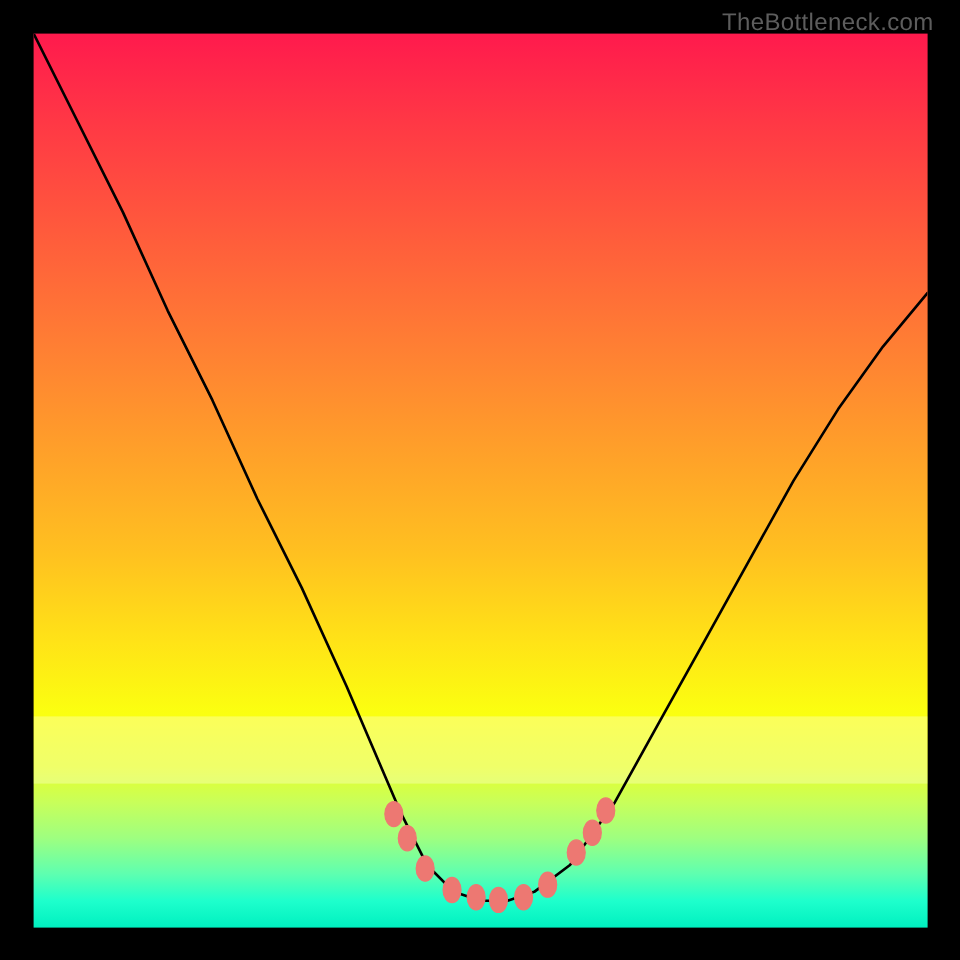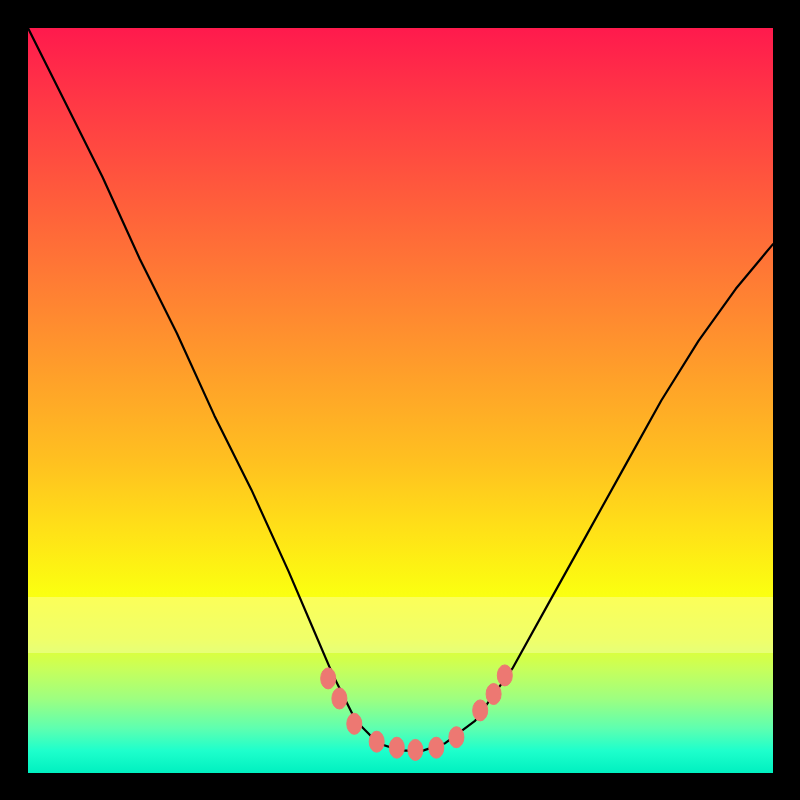--- a/index.html
+++ b/index.html
@@ -101,13 +101,14 @@
           <ellipse cx="387.4" cy="721.9" rx="7.5" ry="10.5" class="marker"></ellipse>
           <ellipse cx="408.3" cy="719.7" rx="7.5" ry="10.5" class="marker"></ellipse>
           <ellipse cx="428.4" cy="709.2" rx="7.5" ry="10.5" class="marker"></ellipse>
           <ellipse cx="452.2" cy="682.4" rx="7.5" ry="10.5" class="marker"></ellipse>
           <ellipse cx="465.6" cy="666.0" rx="7.5" ry="10.5" class="marker"></ellipse>
           <ellipse cx="476.8" cy="647.4" rx="7.5" ry="10.5" class="marker"></ellipse>
         </g>
     </svg>
   </div>
 
+  <div class="watermark">TheBottleneck.com</div>
 </div>
 
 </body></html>

